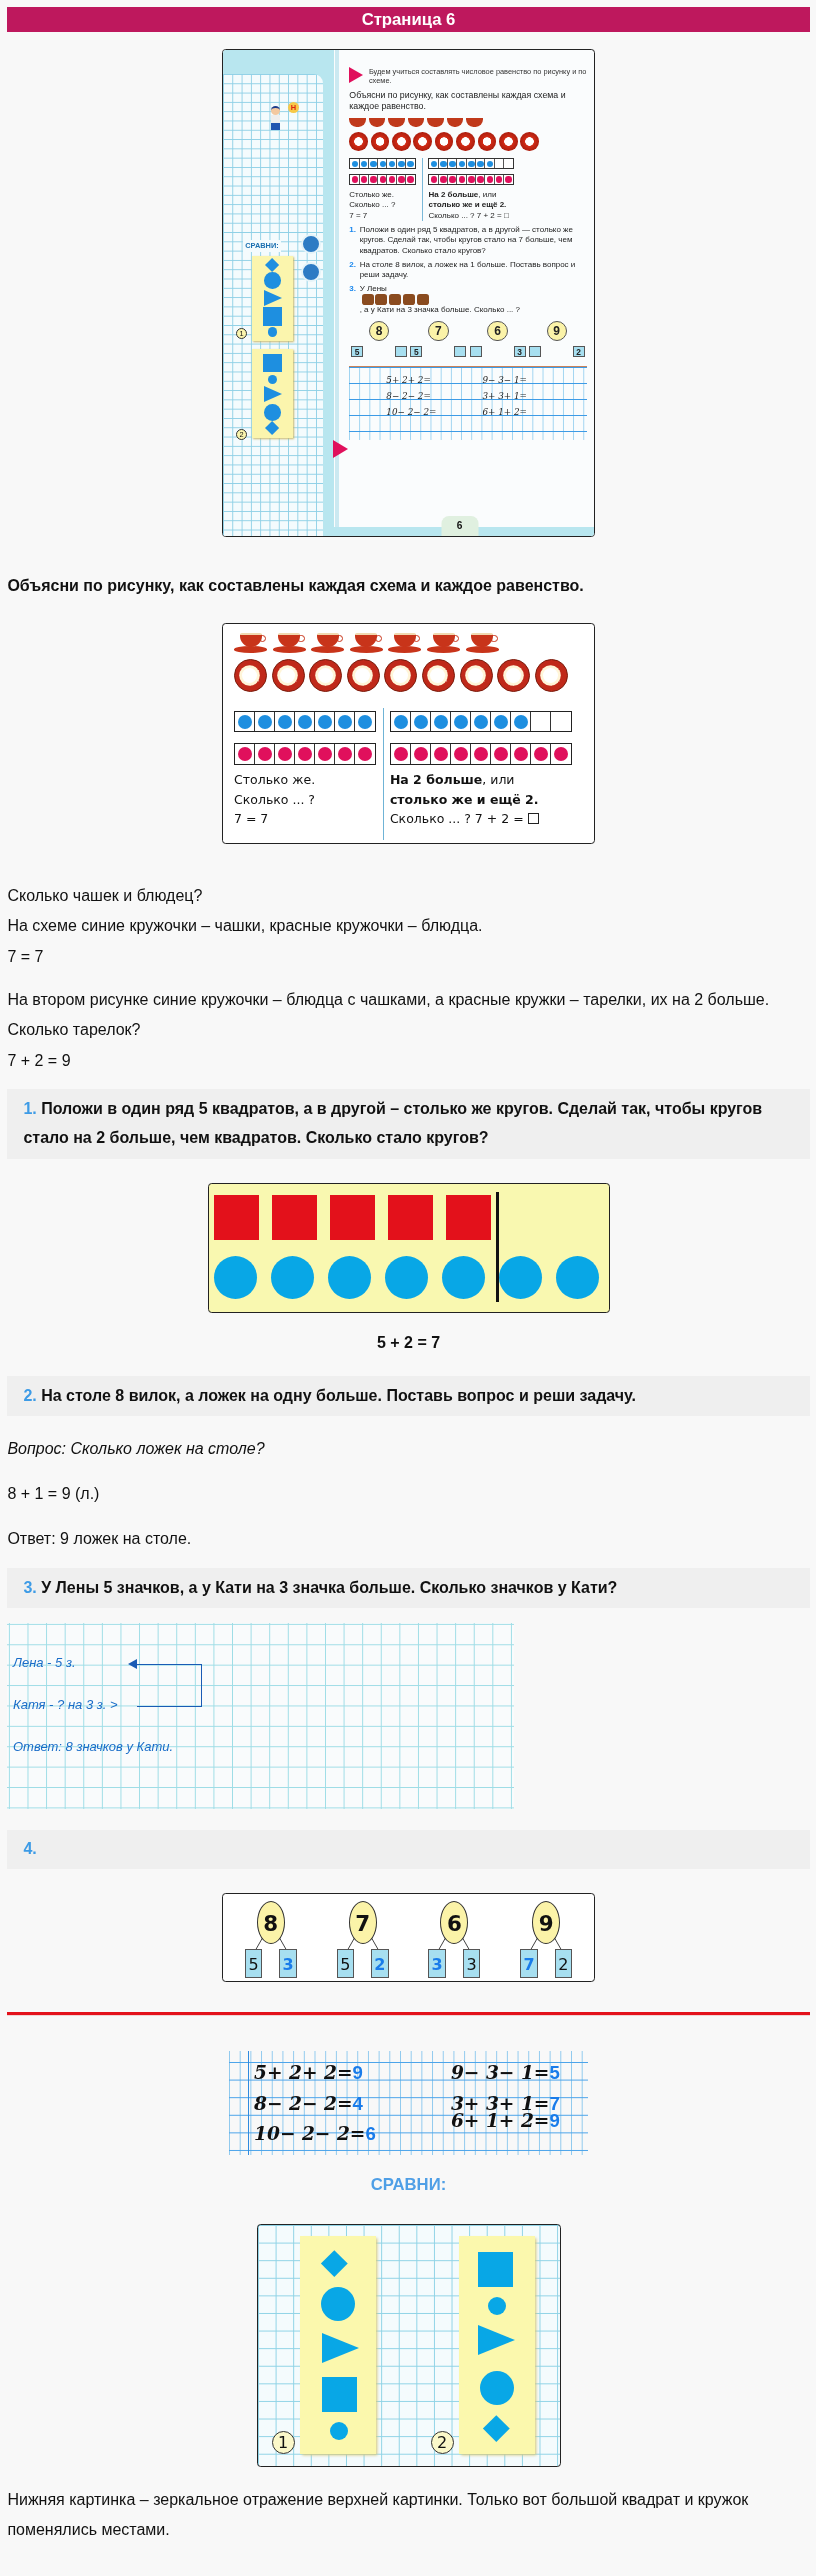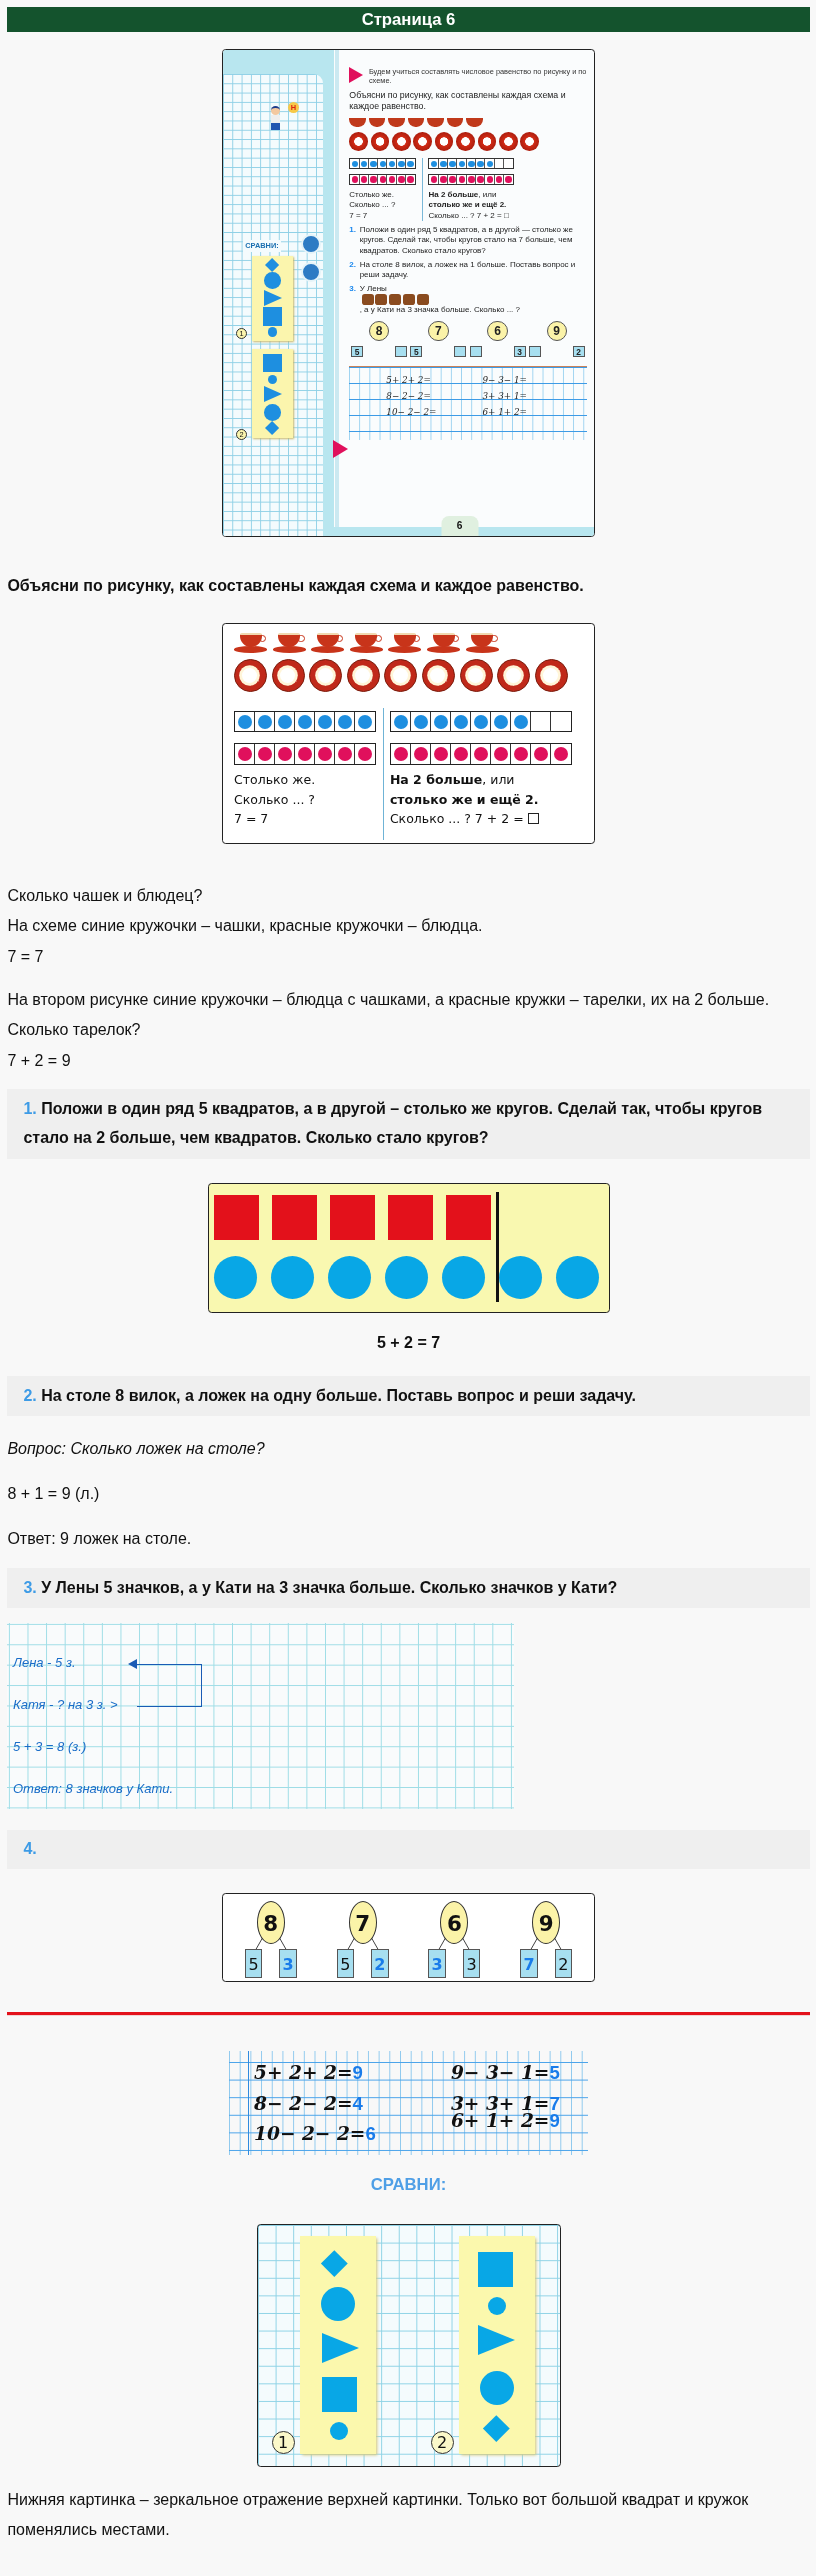--- a/index.html
+++ b/index.html
@@ -1,19 +1,19 @@
 <!DOCTYPE html>
 <html style="font-size:15px"><head>
 <meta charset="utf-8">
 <style>
   * { box-sizing: border-box; margin: 0; padding: 0; }
   html, body { width: 817px; background: #f8f8f8; }
   body { font-family: "Liberation Sans", sans-serif; color: #111; font-size: 16px; line-height: 1.55; padding: 6.5px 7.4px 18.6px 7.4px; }
 
-  .page-header { background: #14532d; color: #fff; font-weight: bold; font-size: 16.7px; text-align: center; height: 25px; line-height: 25px; }
+  .page-header { background: #be185d; color: #fff; font-weight: bold; font-size: 16.7px; text-align: center; height: 25px; line-height: 25px; }
 
   
   .book { position: relative; width: 373px; height: 488px; margin: 17.6px auto 0 auto; border: 1.4px solid #222; border-radius: 3.7px; background: #fafcfd; overflow: hidden; }
   .book .side { position: absolute; left: 0; top: 0; width: 111px; height: 100%; background: #b8e6ef; }
   .book .side-grid { position: absolute; left: 0; top: 24px; width: 100px; bottom: 0;
     background-color: #f4fbfd;
     background-image: linear-gradient(#8fd0e6 0.9px, transparent 0.9px), linear-gradient(90deg, #8fd0e6 0.9px, transparent 0.9px);
     background-size: 9.3px 9.3px; border-top-right-radius: 9.3px; }
   .book .bookmark { position: absolute; left: 112px; top: 0; width: 3.7px; height: 100%; background: #cbe9f1; }
   .book .main { position: absolute; left: 117px; top: 0; right: 0; height: 100%; padding: 16.7px 7.4px 0 9.3px; font-size: 8px; line-height: 1.3; color: #222; }
@@ -509,21 +509,20 @@
   <p>Ответ: 9 ложек на столе.</p>
 </div>
 
 <div class="task-head" style="margin-top:16.7px">
   <span class="n">3.</span>
   <span>У Лены 5 значков, а у Кати на 3 значка больше. Сколько значков у Кати?</span>
 </div>
 <div class="notebook">
   <div>Лена - 5 з.</div>
   <div>Катя - ? на 3 з. &gt;</div>
-  <div>5 + 3 = 8 (з.)</div>
   <div>Ответ: 8 значков у Кати.</div>
   <div class="arrow"></div>
   <div class="arrow-head"></div>
 </div>
 
 <div class="task-head" style="margin-top:20.4px">
   <span class="n">4.</span>
 </div>
 <div class="trees-card">
   <div class="tree">

